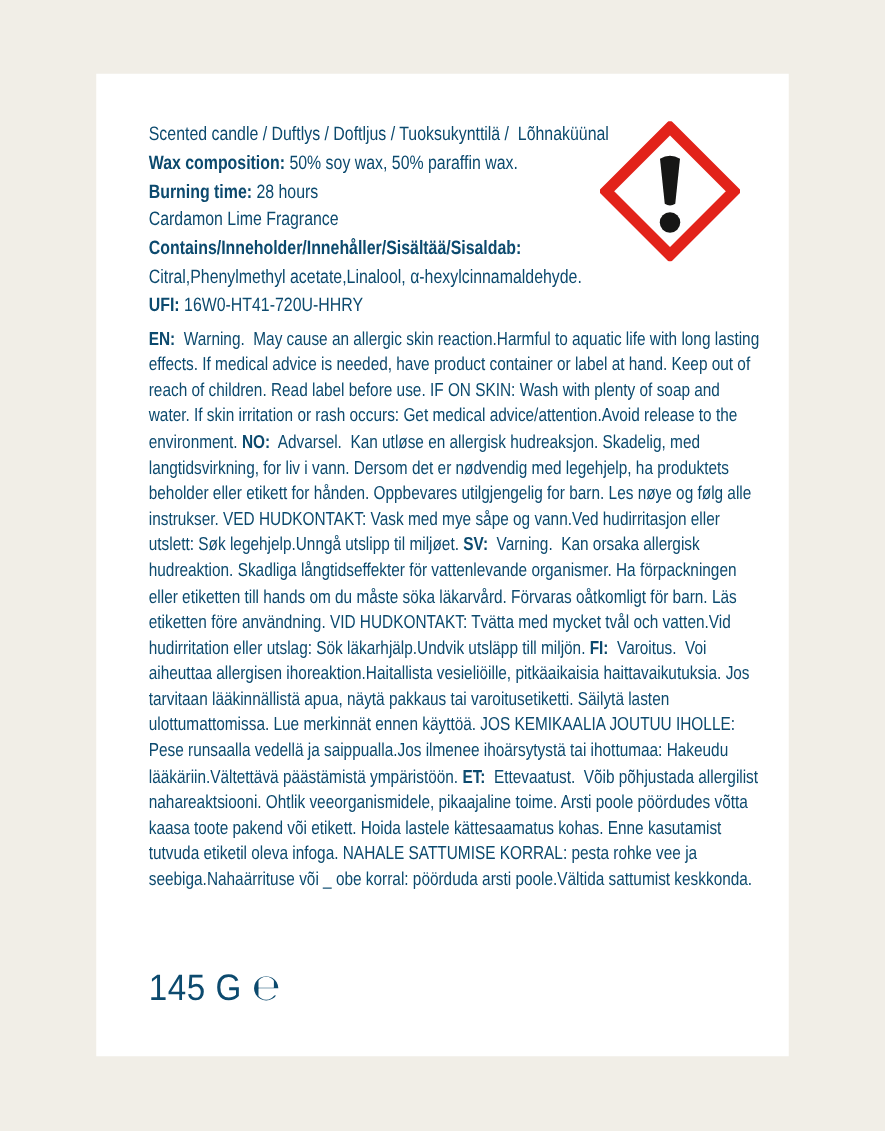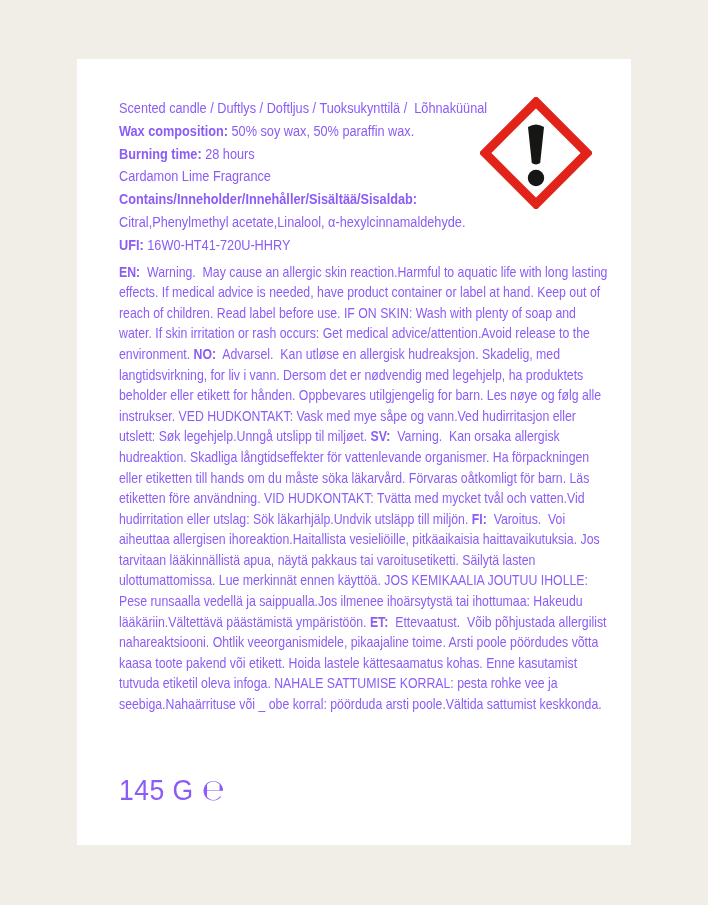--- a/index.html
+++ b/index.html
@@ -1,18 +1,18 @@
 <!DOCTYPE html>
 <html><head>
 <meta charset="utf-8">
 <style>
   html,body{margin:0;padding:0}
   .screen{
     position:relative;width:708px;height:905px;background:#f1eee7;overflow:hidden;
-    font-family:"Liberation Sans","DejaVu Sans",sans-serif;color:#8b5cf6;
+    font-family:"Liberation Sans","DejaVu Sans",sans-serif;color:#0c4a6e;
   }
   .card{position:absolute;left:77px;top:59px;width:554px;height:786px;background:#ffffff}
   .content{position:absolute;left:42px;top:38px;width:596px;transform:scaleX(.82);transform-origin:0 0}
   .info-line{font-size:15.5px;line-height:22.8px;white-space:pre-wrap}
   .b{font-weight:bold}
   .warning{margin:5px 0 0 0;font-size:15px;line-height:20.6px;white-space:pre-wrap}
   .weight{
     position:absolute;left:42px;top:714px;font-size:29.5px;letter-spacing:.5px;
     transform:scaleX(.9);transform-origin:0 0;white-space:nowrap;
   }

